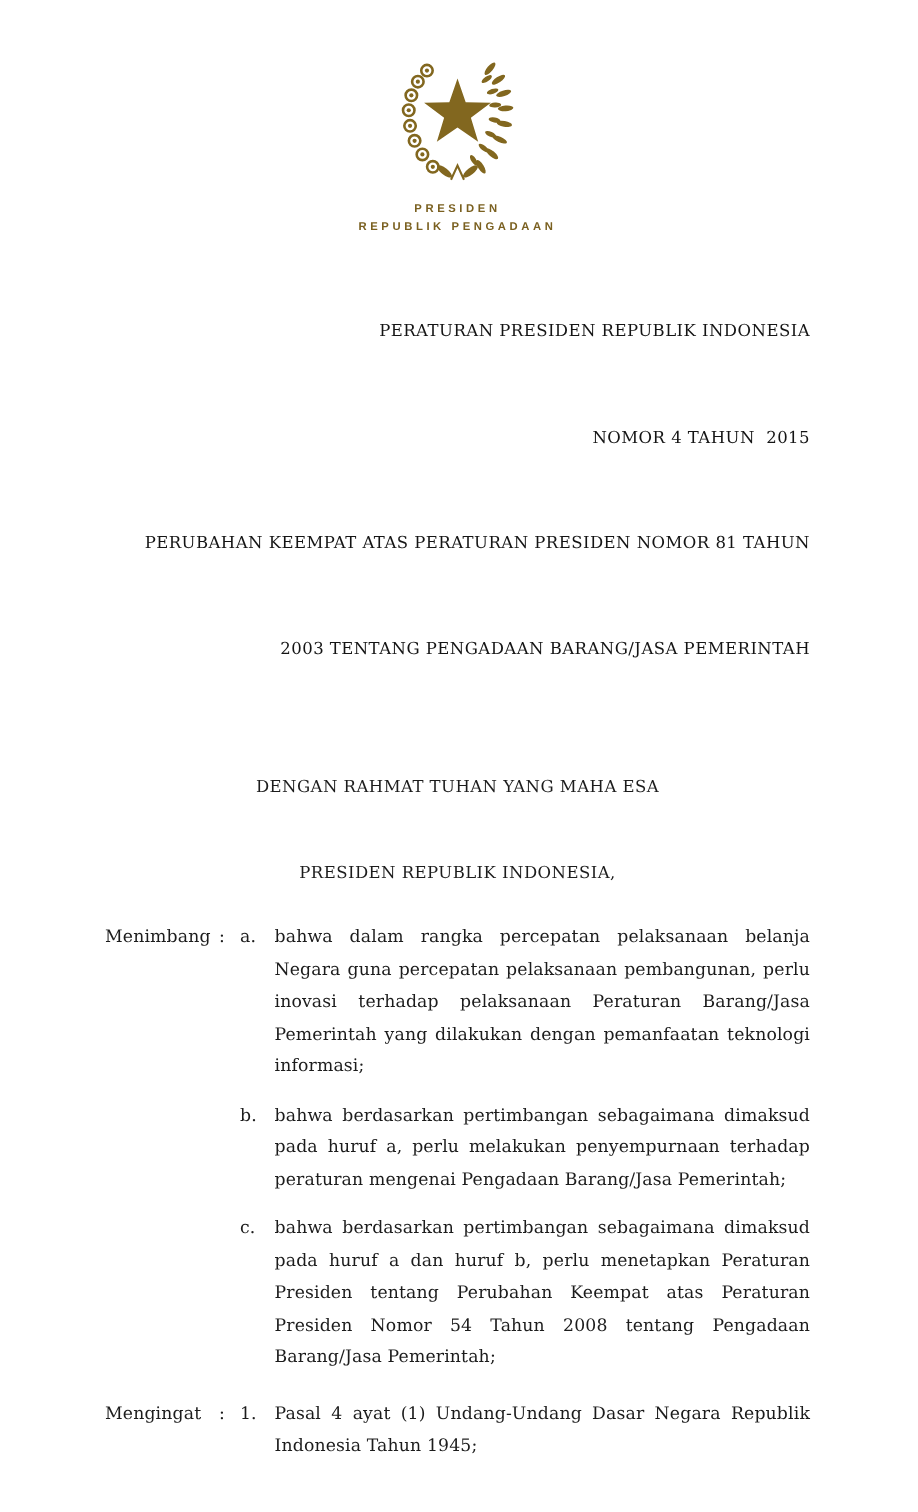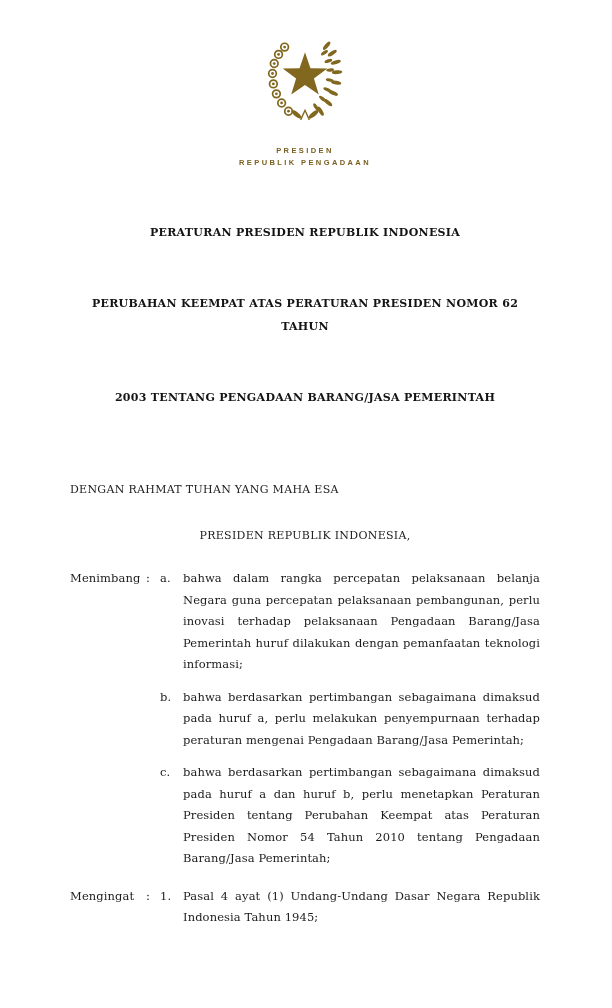--- a/index.html
+++ b/index.html
@@ -17,47 +17,47 @@
   }
   .emblem-wrap {
     margin: 34px auto 0;
     width: 104px;
     height: 92px;
     display: flex;
     align-items: center;
     justify-content: center;
   }
   .org-name {
-    margin-top: 19px;
+    margin-top: 7px;
     text-align: center;
     font-family: "Liberation Sans", sans-serif;
     font-weight: bold;
     font-size: 7.5px;
     letter-spacing: 2.4px;
     color: #7a6020;
     line-height: 12px;
   }
   .title-block {
     margin-top: 5px;
-    text-align: center;
+    text-align: right;
     font-size: 11px;
     line-height: 23.5px;
     letter-spacing: 0.3px;
     color: #141414;
     white-space: pre-wrap;
-    font-weight: bold;
   }
   .invocation {
     margin-top: 26px;
+    text-align: center;
     font-size: 11px;
     line-height: 16px;
     letter-spacing: 0.3px;
   }
   .salutation {
-    margin-top: 30px;
+    margin-top: 41px;
     text-align: center;
     font-size: 11px;
     line-height: 16px;
     letter-spacing: 0.3px;
   }
   .preamble {
     margin-top: 24px;
     font-size: 11.5px;
     line-height: 21.5px;
     letter-spacing: 0.1px;
@@ -135,47 +135,48 @@
     </svg>
   </div>
 
   <div class="org-name">
     <div>PRESIDEN</div>
     <div>REPUBLIK PENGADAAN</div>
   </div>
 
   <div class="title-block">
     <div>PERATURAN PRESIDEN REPUBLIK INDONESIA</div>
-    <div>PERUBAHAN KEEMPAT ATAS PERATURAN PRESIDEN NOMOR 62 TAHUN</div>
+    <div>NOMOR 4 TAHUN  2015</div>
+    <div>PERUBAHAN KEEMPAT ATAS PERATURAN PRESIDEN NOMOR 81 TAHUN</div>
     <div>2003 TENTANG PENGADAAN BARANG/JASA PEMERINTAH</div>
   </div>
 
   <div class="invocation">DENGAN RAHMAT TUHAN YANG MAHA ESA</div>
 
   <div class="salutation">PRESIDEN REPUBLIK INDONESIA,</div>
 
   <div class="preamble">
 
     <div class="section section-menimbang">
       <div class="section-label">
         <span>Menimbang</span>
         <span>:</span>
       </div>
       <div class="items">
         <div class="item">
           <div class="marker">a.</div>
-          <div class="item-text">bahwa dalam rangka percepatan pelaksanaan belanja Negara guna percepatan pelaksanaan pembangunan, perlu inovasi terhadap pelaksanaan Pengadaan Barang/Jasa Pemerintah huruf dilakukan dengan pemanfaatan teknologi informasi;</div>
+          <div class="item-text">bahwa dalam rangka percepatan pelaksanaan belanja Negara guna percepatan pelaksanaan pembangunan, perlu inovasi terhadap pelaksanaan Peraturan Barang/Jasa Pemerintah yang dilakukan dengan pemanfaatan teknologi informasi;</div>
         </div>
         <div class="item">
           <div class="marker">b.</div>
           <div class="item-text">bahwa berdasarkan pertimbangan sebagaimana dimaksud pada huruf a, perlu melakukan penyempurnaan terhadap peraturan mengenai Pengadaan Barang/Jasa Pemerintah;</div>
         </div>
         <div class="item">
           <div class="marker">c.</div>
-          <div class="item-text">bahwa berdasarkan pertimbangan sebagaimana dimaksud pada huruf a dan huruf b, perlu menetapkan Peraturan Presiden tentang Perubahan Keempat atas Peraturan Presiden Nomor 54 Tahun 2010 tentang Pengadaan Barang/Jasa Pemerintah;</div>
+          <div class="item-text">bahwa berdasarkan pertimbangan sebagaimana dimaksud pada huruf a dan huruf b, perlu menetapkan Peraturan Presiden tentang Perubahan Keempat atas Peraturan Presiden Nomor 54 Tahun 2008 tentang Pengadaan Barang/Jasa Pemerintah;</div>
         </div>
       </div>
     </div>
 
     <div class="section section-mengingat">
       <div class="section-label">
         <span>Mengingat</span>
         <span>:</span>
       </div>
       <div class="items">

